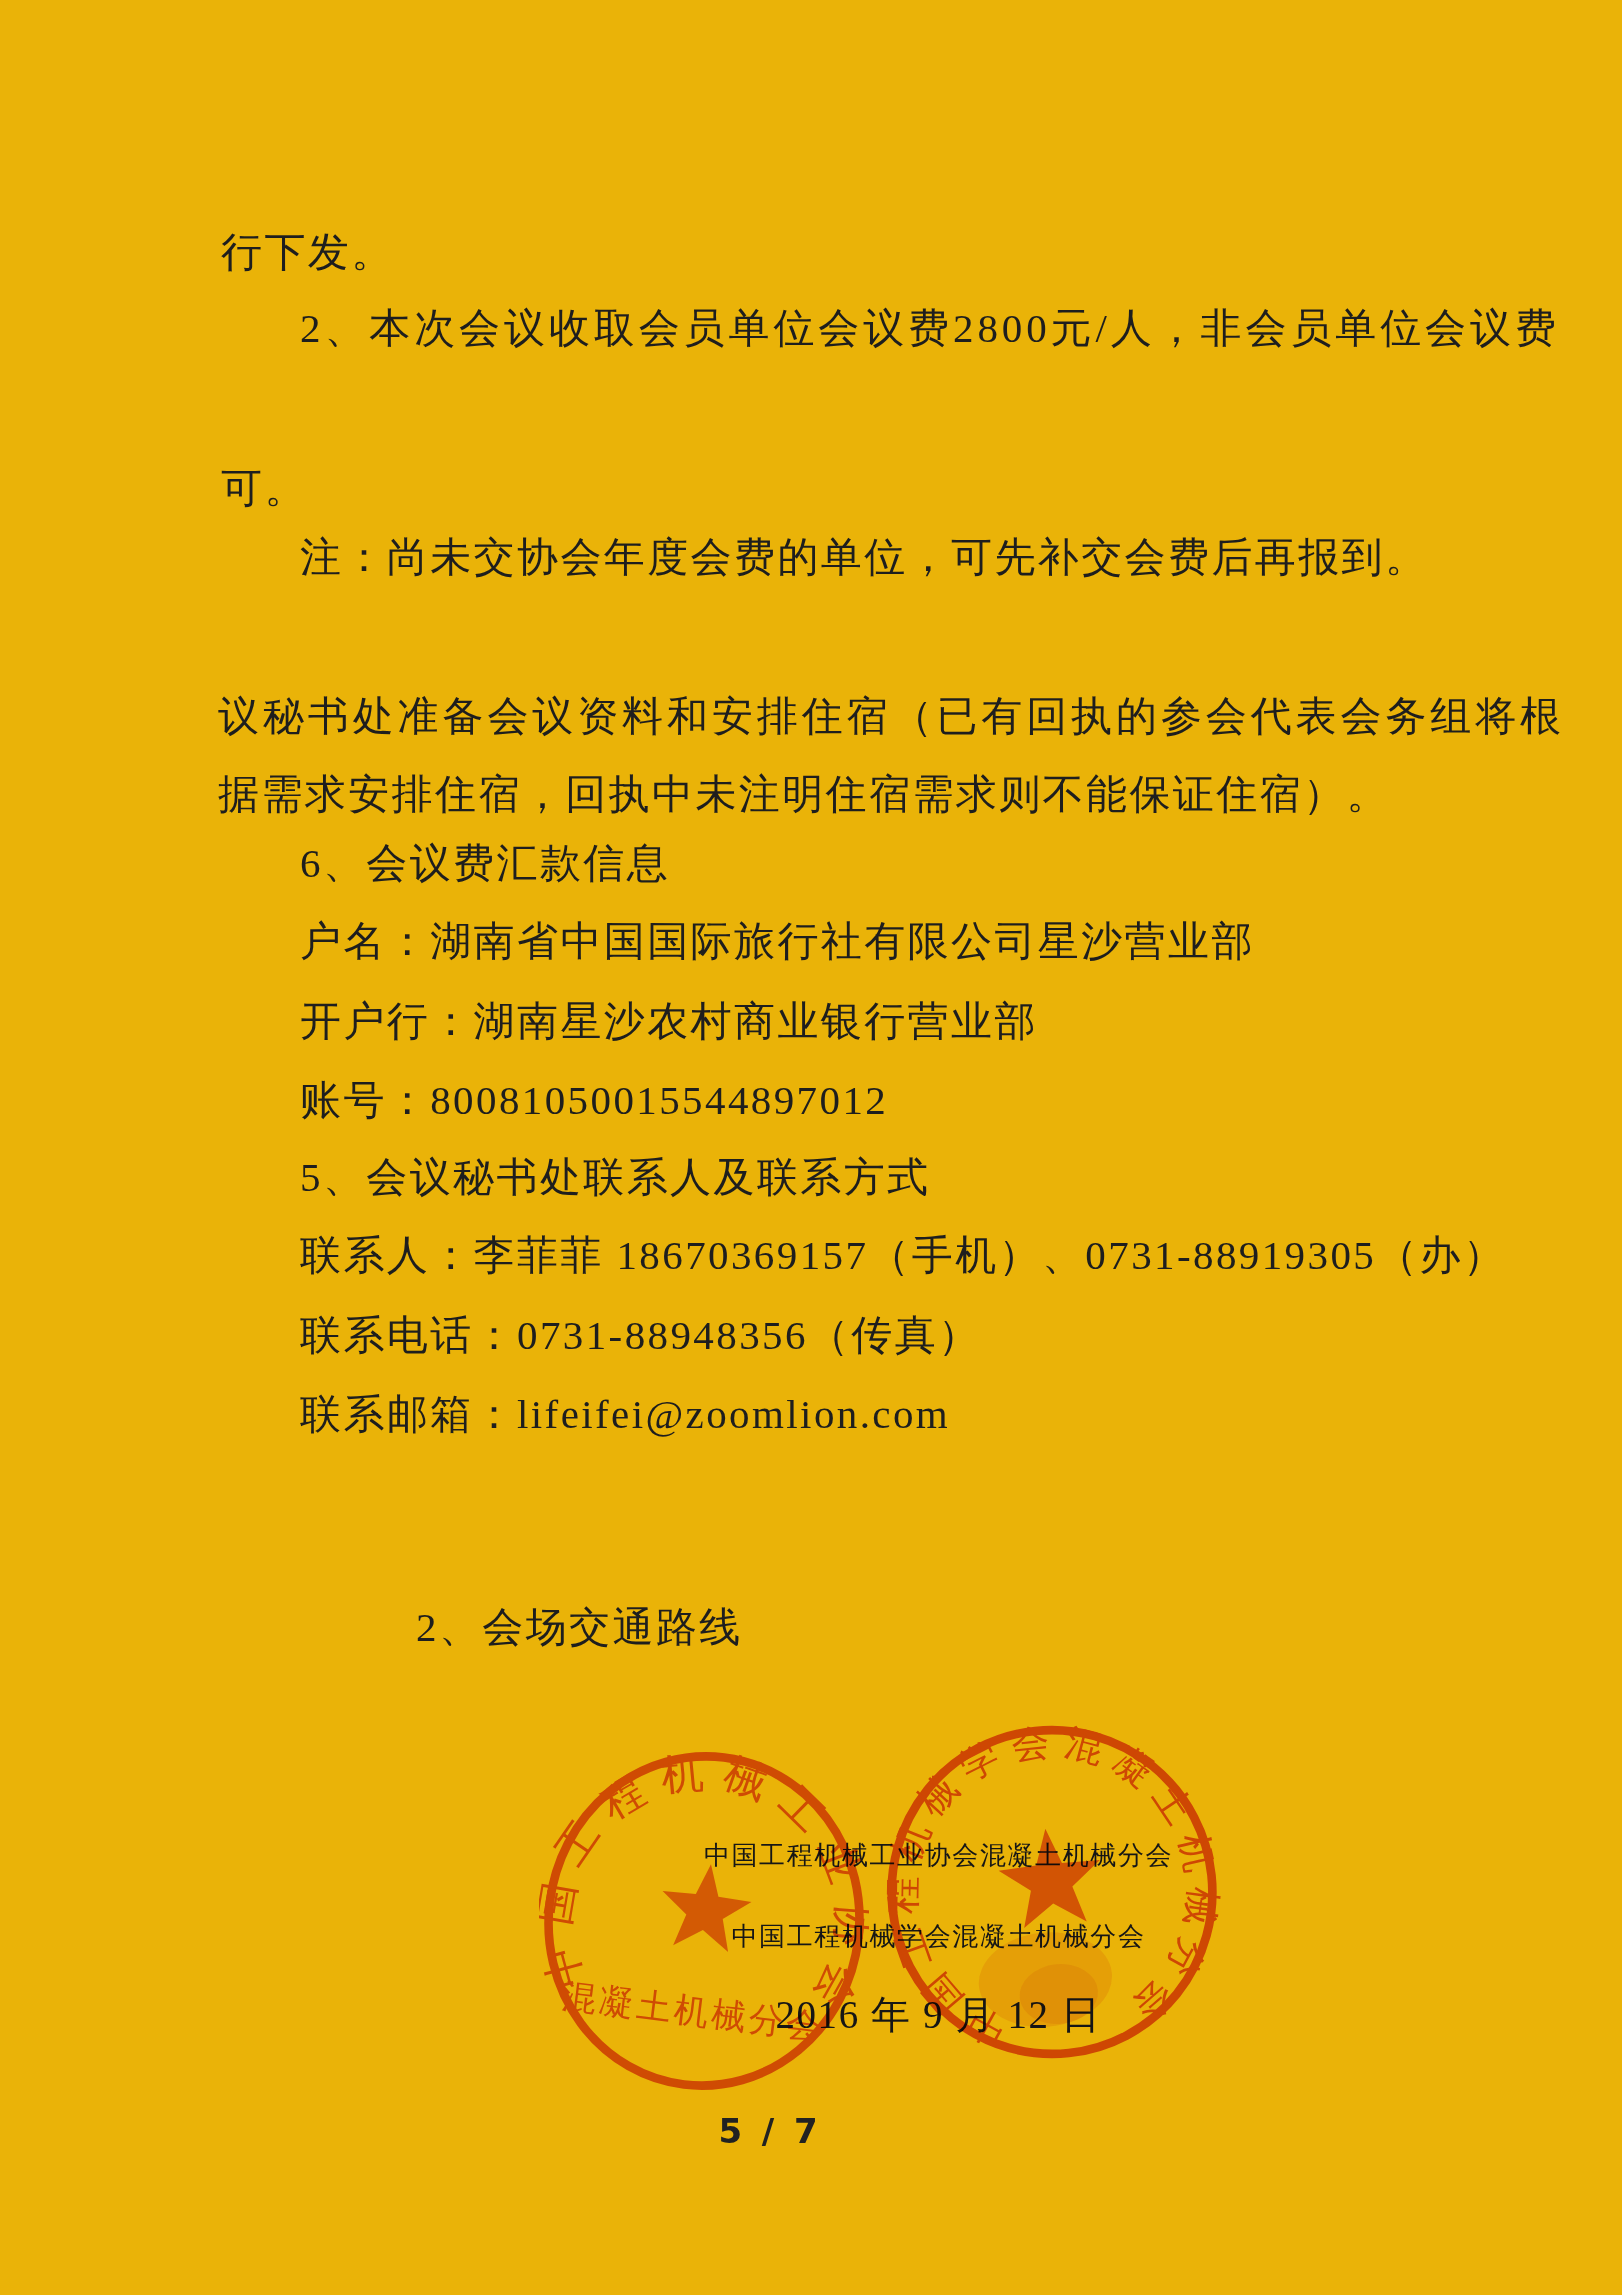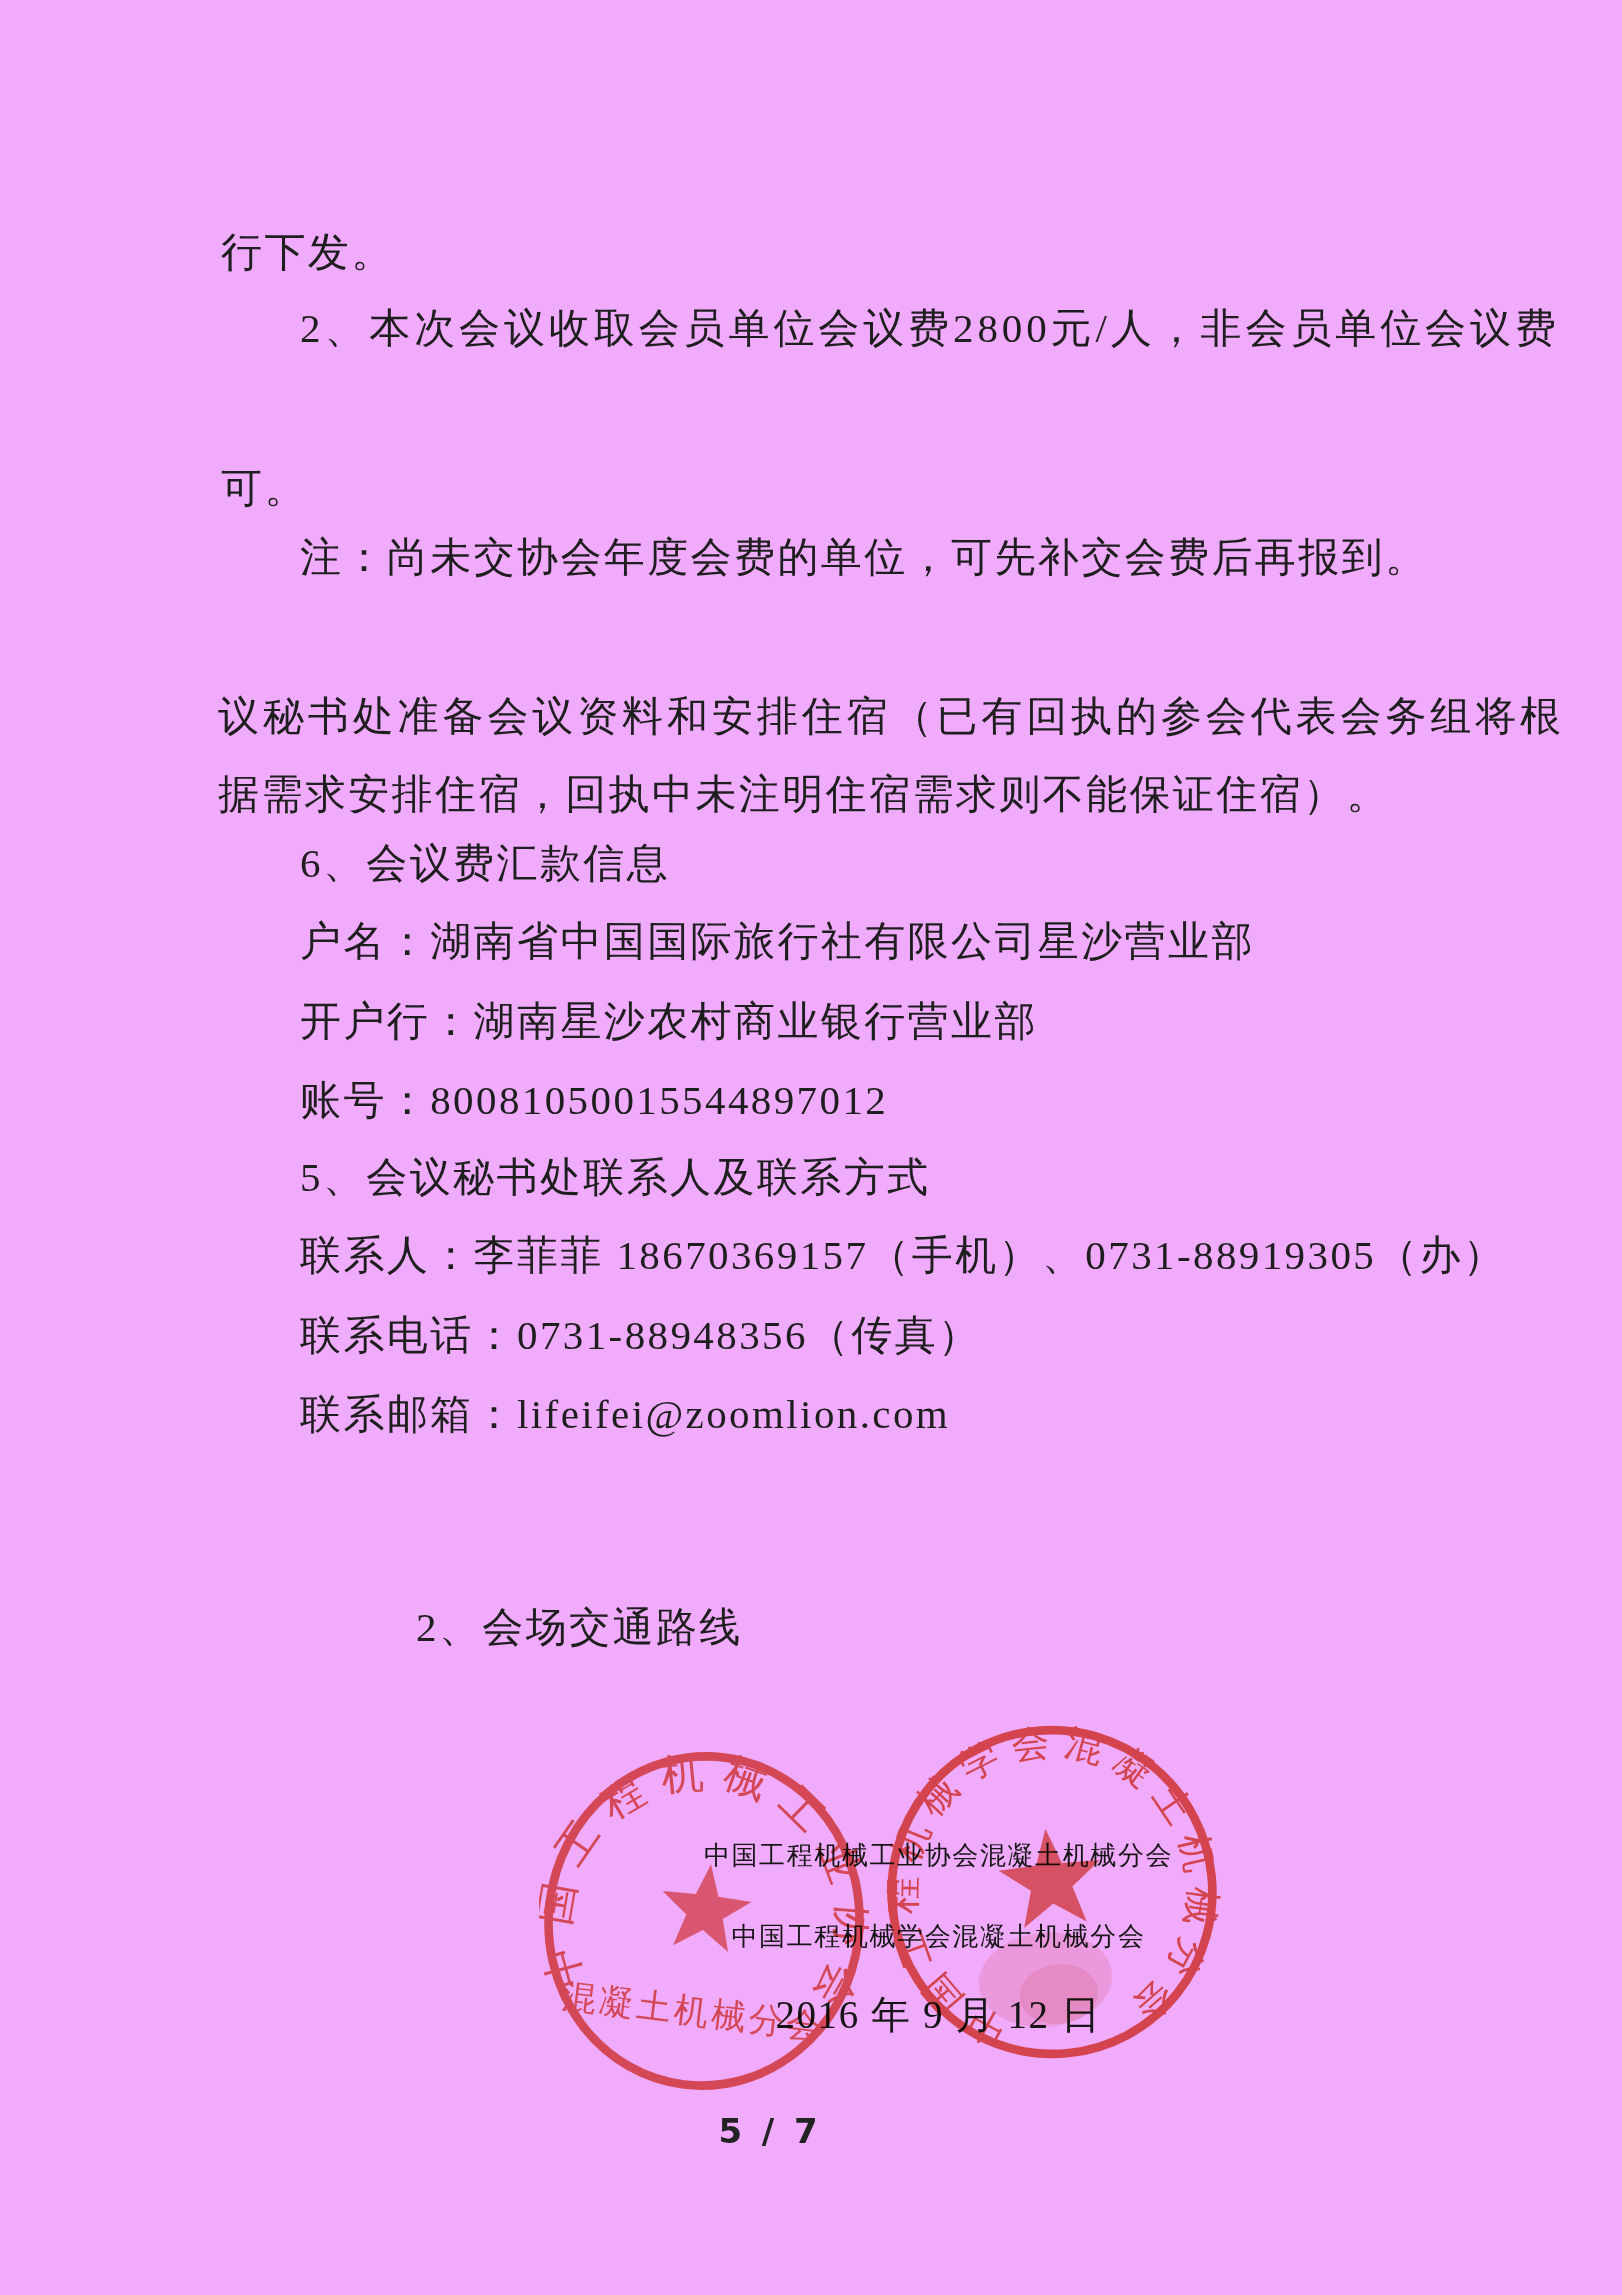--- a/index.html
+++ b/index.html
@@ -1,21 +1,21 @@
 <!DOCTYPE html>
 <html lang="zh" style="font-size:12.6px"><head>
 <meta charset="utf-8">
 <title>Document</title>
 <style>
   html,body{margin:0;padding:0;background:#e8e8e8;}
   .page{
     position:relative;
     width:1622px;
     height:2295px;
-    background:#f0abfc;
+    background:#eab308;
     overflow:hidden;
     font-family:"Liberation Serif","DejaVu Serif",serif;
   }
   .bl{
     position:absolute;
     font-size:41px;
     line-height:55px;
     letter-spacing:2.4px;
     white-space:nowrap;
     color:#1e1e1e;

